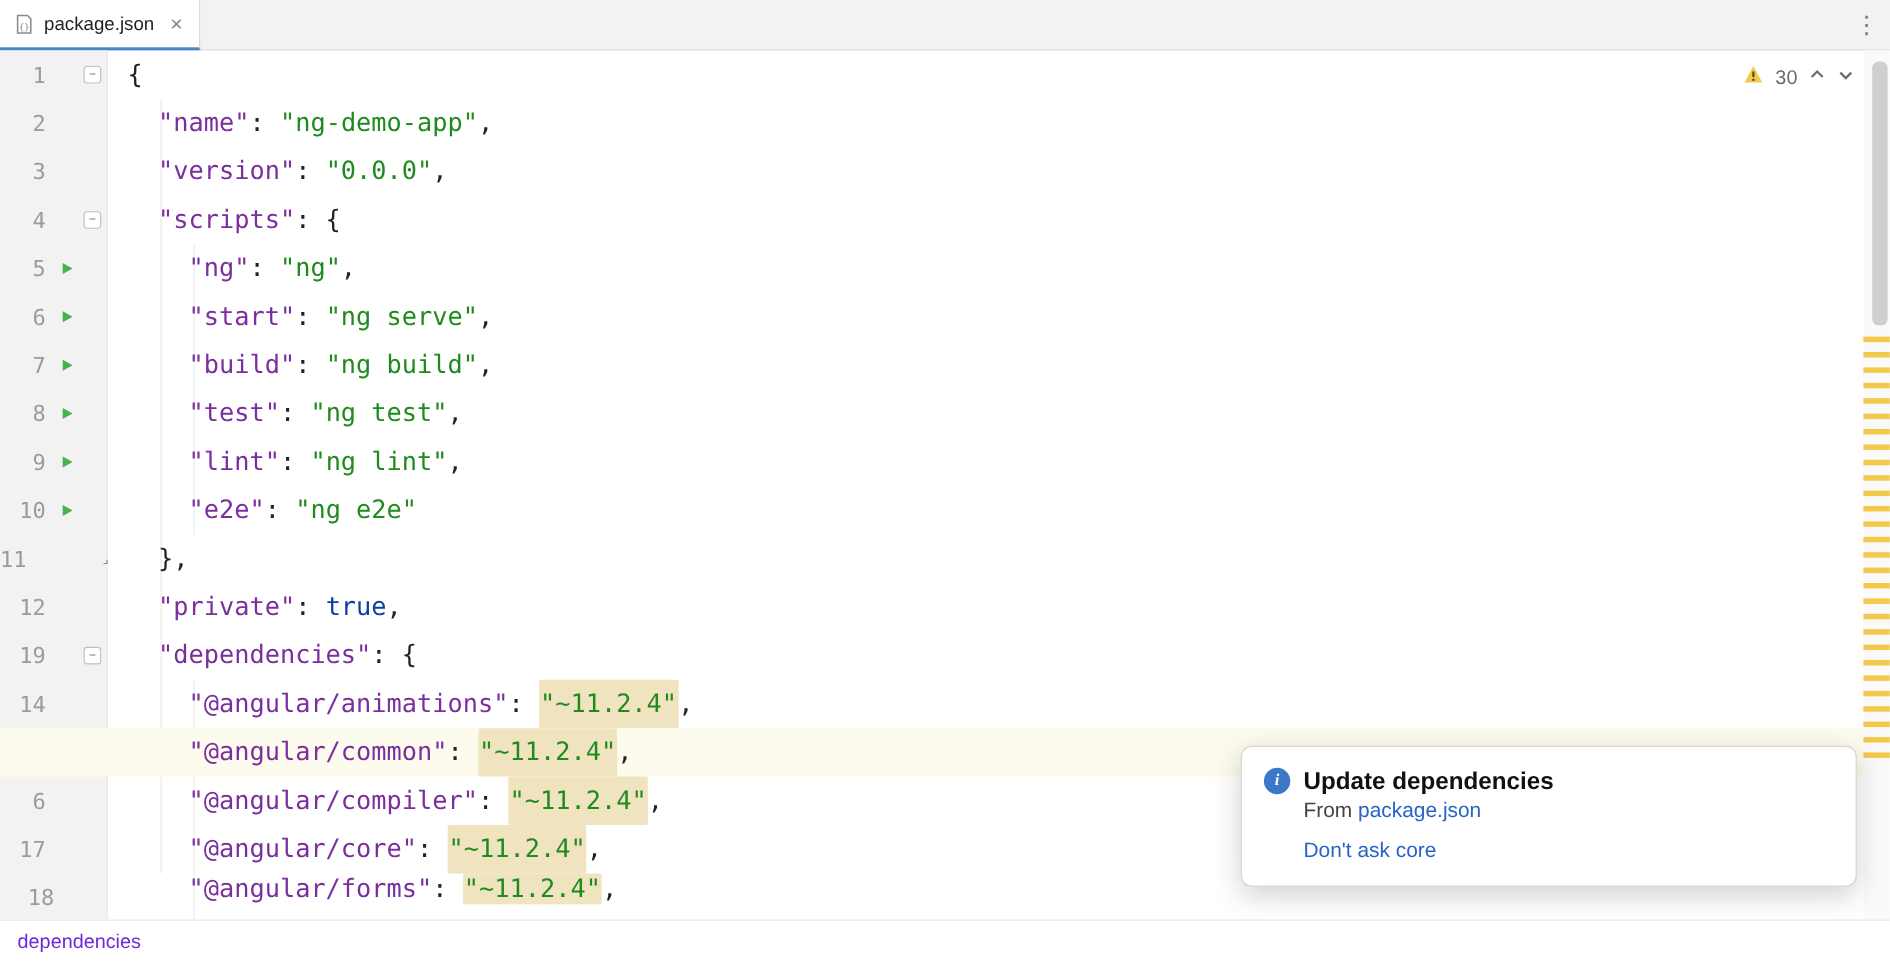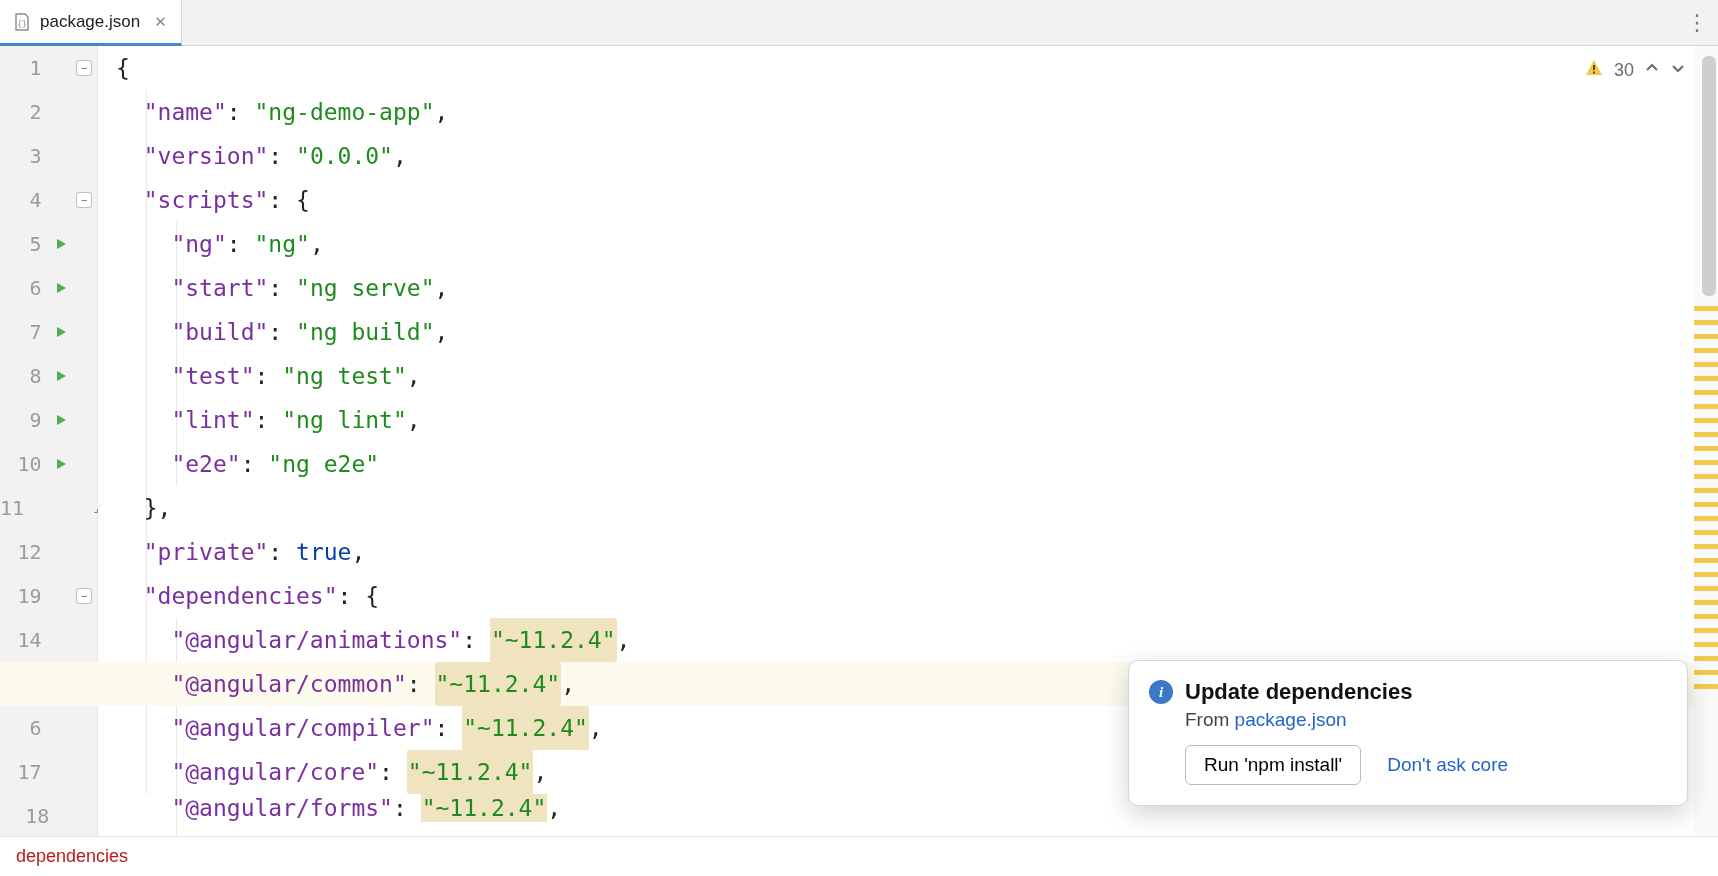--- a/index.html
+++ b/index.html
@@ -213,21 +213,21 @@
     position: absolute;
     bottom: 0;
     left: 0; right: 0;
     height: 40px;
     border-top: 1px solid #e4e4e4;
     background: #fff;
     display: flex;
     align-items: center;
     padding-left: 16px;
     font-size: 18px;
-    color: #b91c1c;
+    color: #6d28d9;
   }
 </style>
 </head>
 <body>
 
 <div class="tabbar">
   <div class="tab">
     <span class="tab-icon">
       <svg width="20" height="20" viewBox="0 0 20 20">
         <path d="M4 2h9l3 3v13H4z" fill="none" stroke="#8a8a8a" stroke-width="1.4"></path>
@@ -448,21 +448,20 @@
     <div class="notif-header">
       <span class="info-icon">i</span>
       <span class="notif-title">Update dependencies</span>
     </div>
     <div class="notif-sub">
       <span>From</span>
       <span> </span>
       <span class="notif-link">package.json</span>
     </div>
     <div class="notif-actions">
-      <button class="notif-btn">Run 'npm install'</button>
       <span class="notif-secondary">Don't ask core</span>
     </div>
   </div>
 </div>
 
 <div class="breadcrumb">
   <span>dependencies</span>
 </div>
 
 </body></html>

